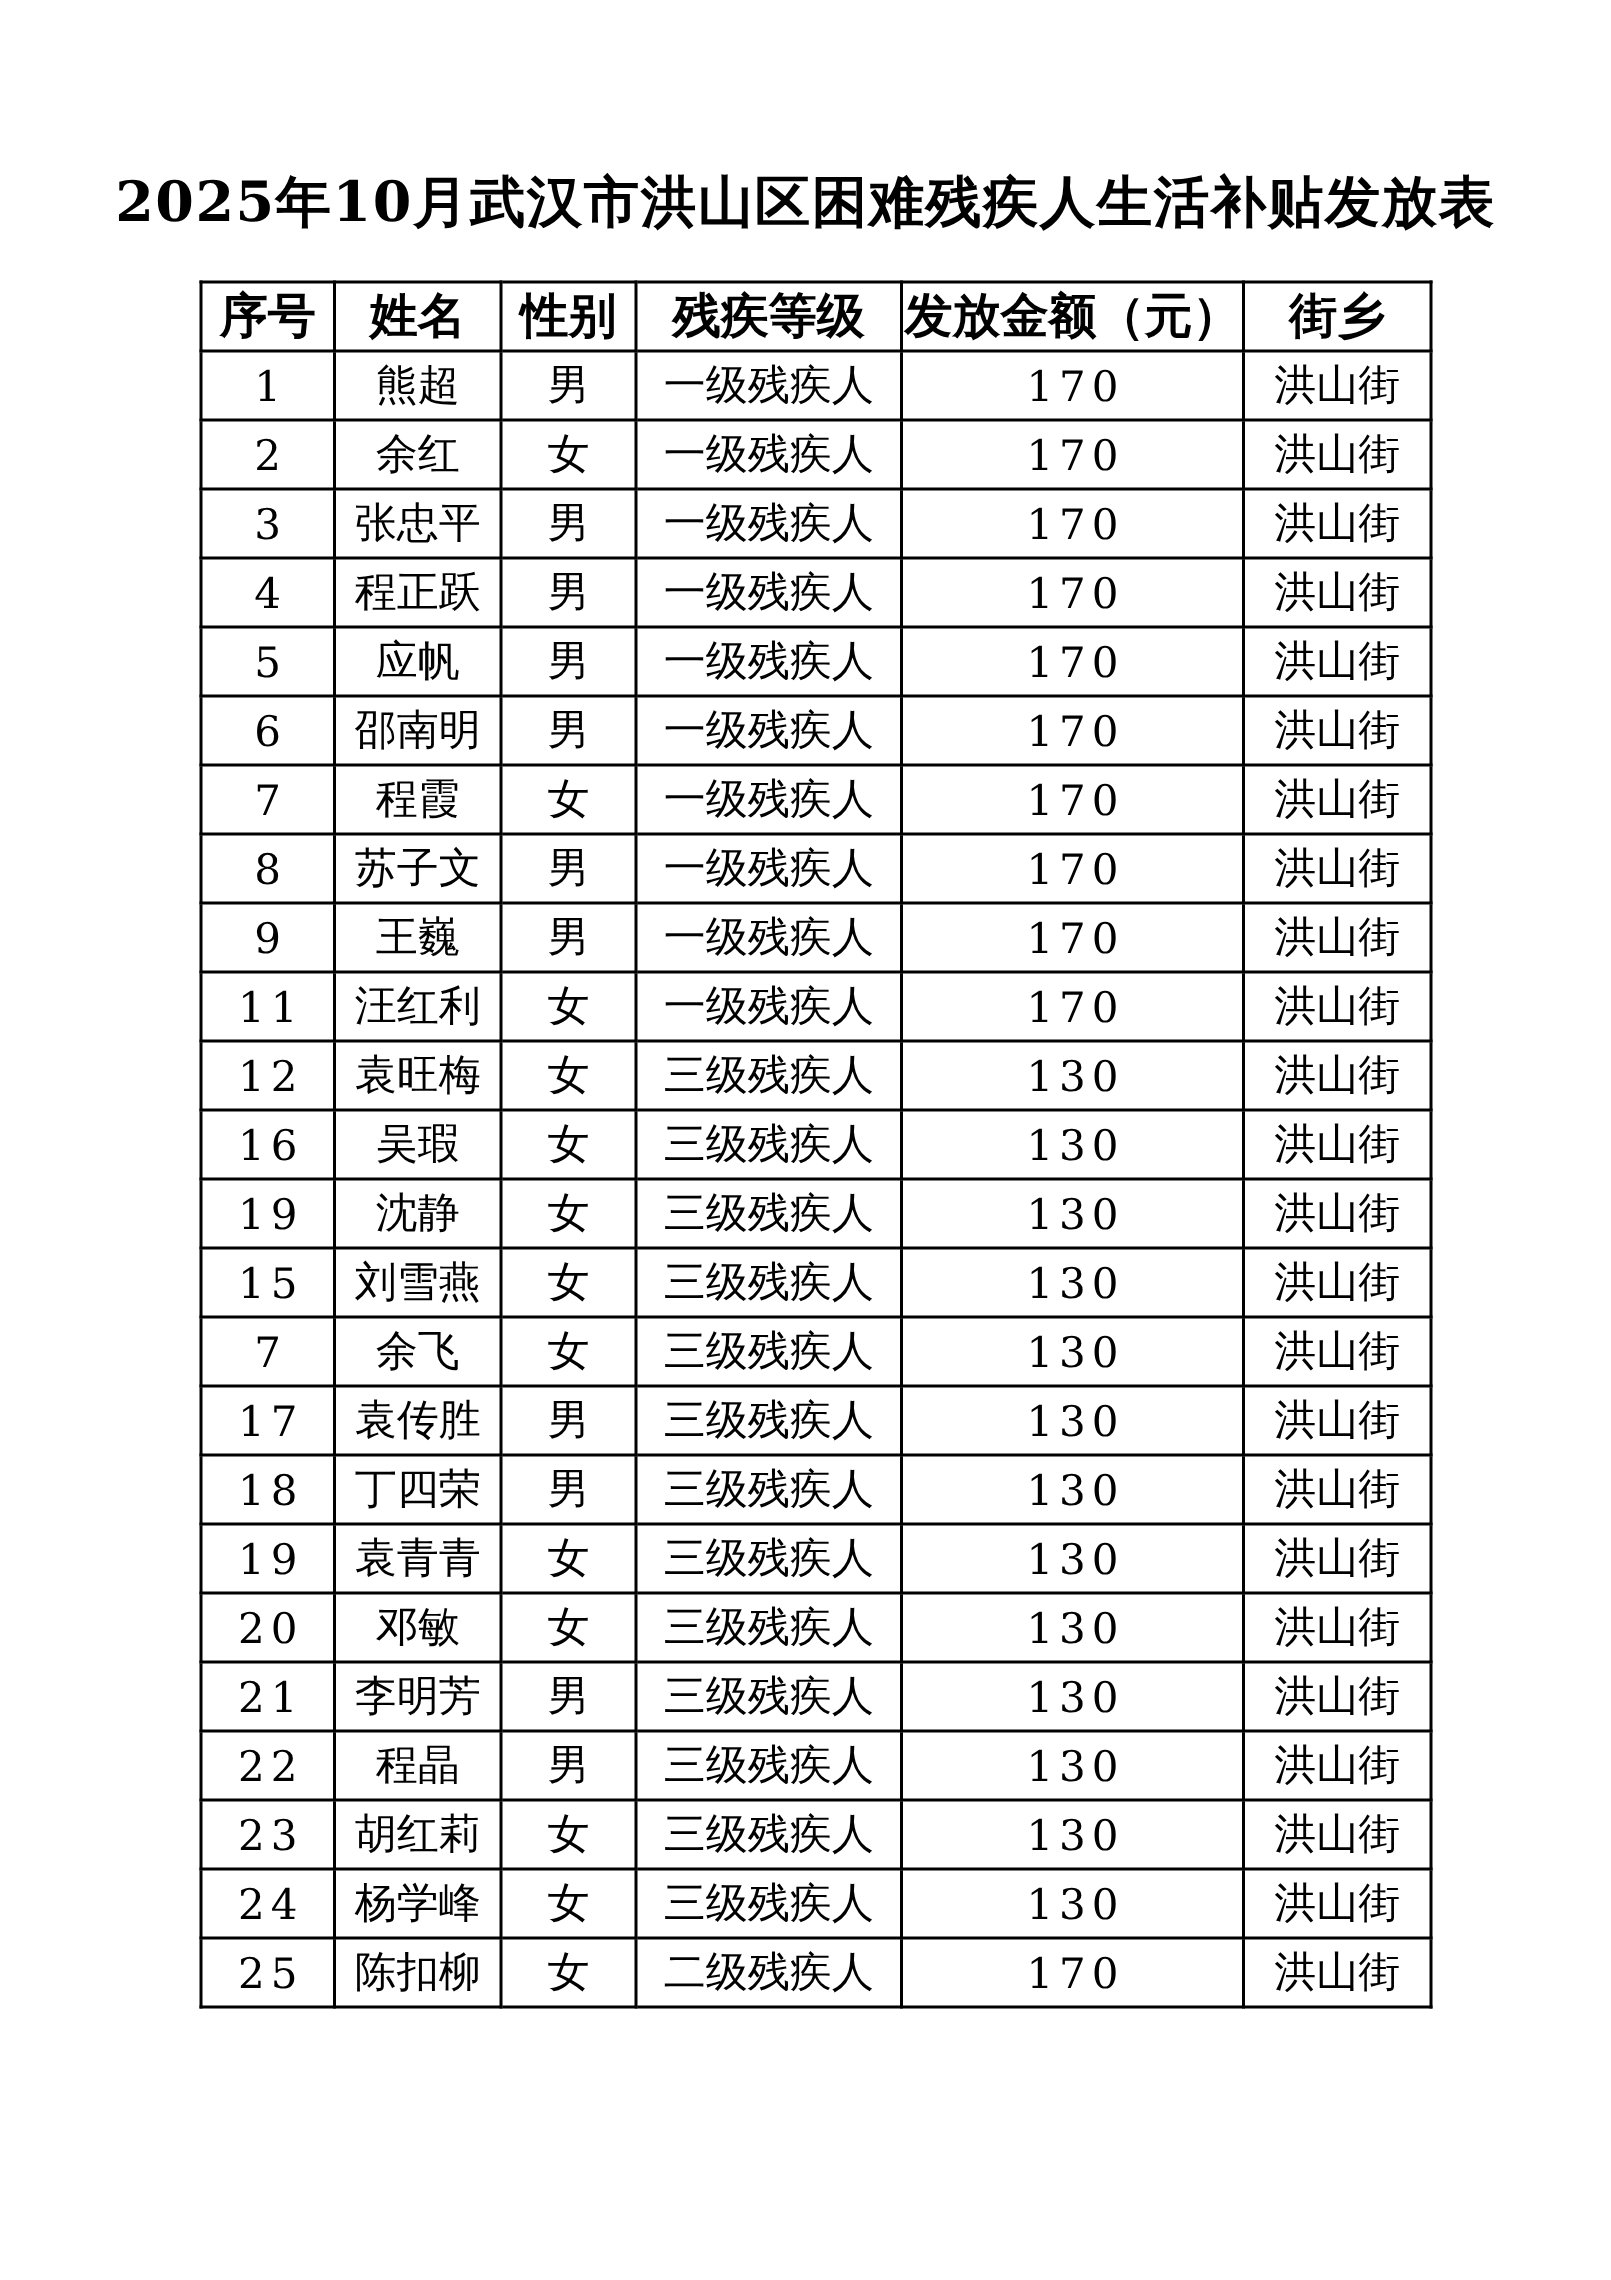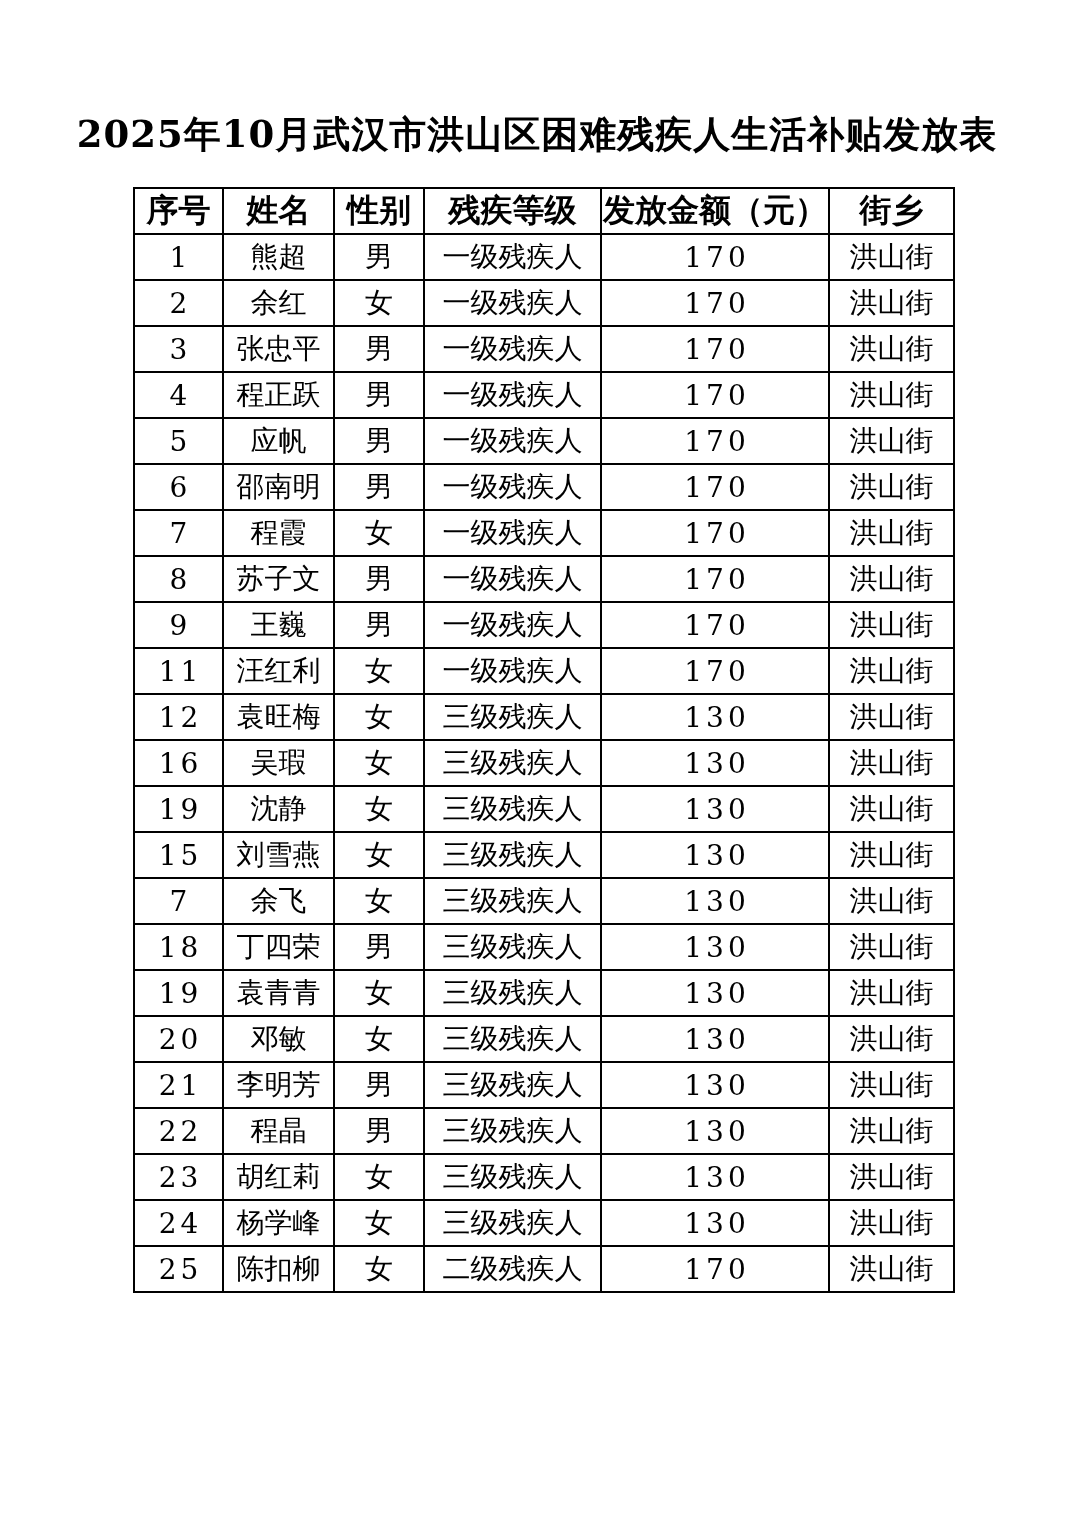--- a/index.html
+++ b/index.html
@@ -209,20 +209,28 @@
         </tr>
         <tr>
           <td class="num">7</td>
           <td>余飞</td>
           <td>女</td>
           <td>三级残疾人</td>
           <td class="num">130</td>
           <td>洪山街</td>
         </tr>
         <tr>
+          <td class="num">17</td>
+          <td>袁传胜</td>
+          <td>男</td>
+          <td>三级残疾人</td>
+          <td class="num">130</td>
+          <td>洪山街</td>
+        </tr>
+        <tr>
           <td class="num">18</td>
           <td>丁四荣</td>
           <td>男</td>
           <td>三级残疾人</td>
           <td class="num">130</td>
           <td>洪山街</td>
         </tr>
         <tr>
           <td class="num">19</td>
           <td>袁青青</td>

